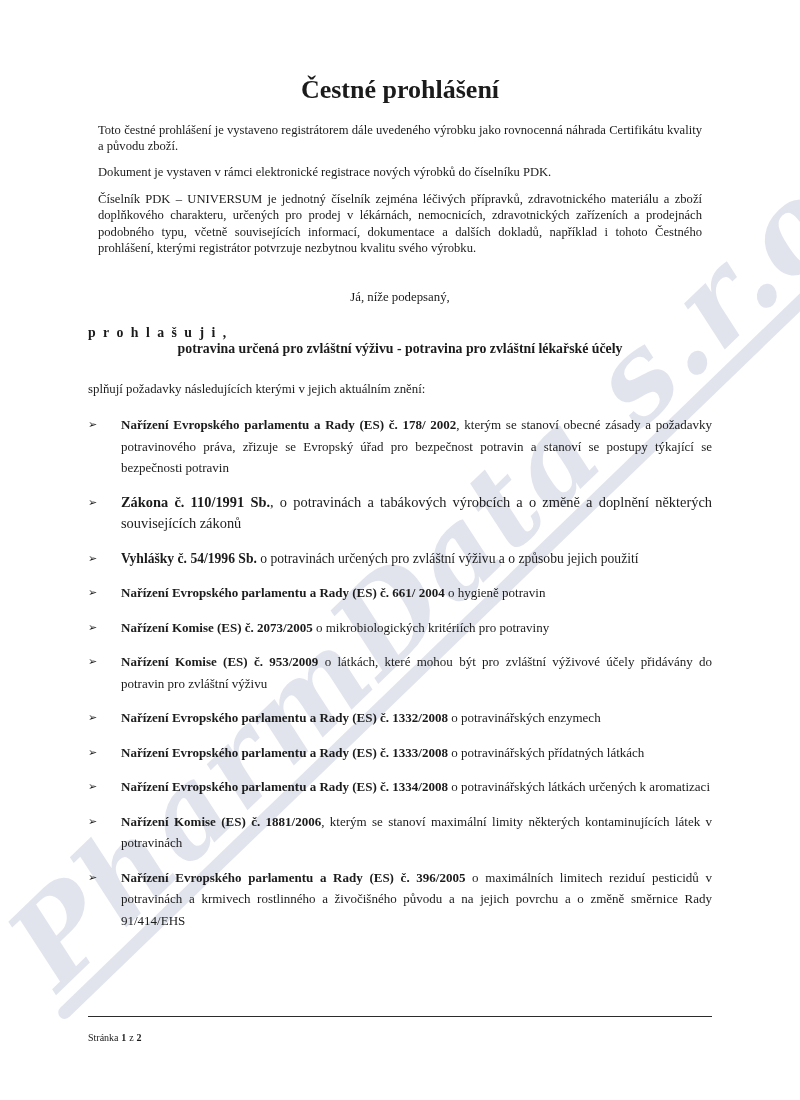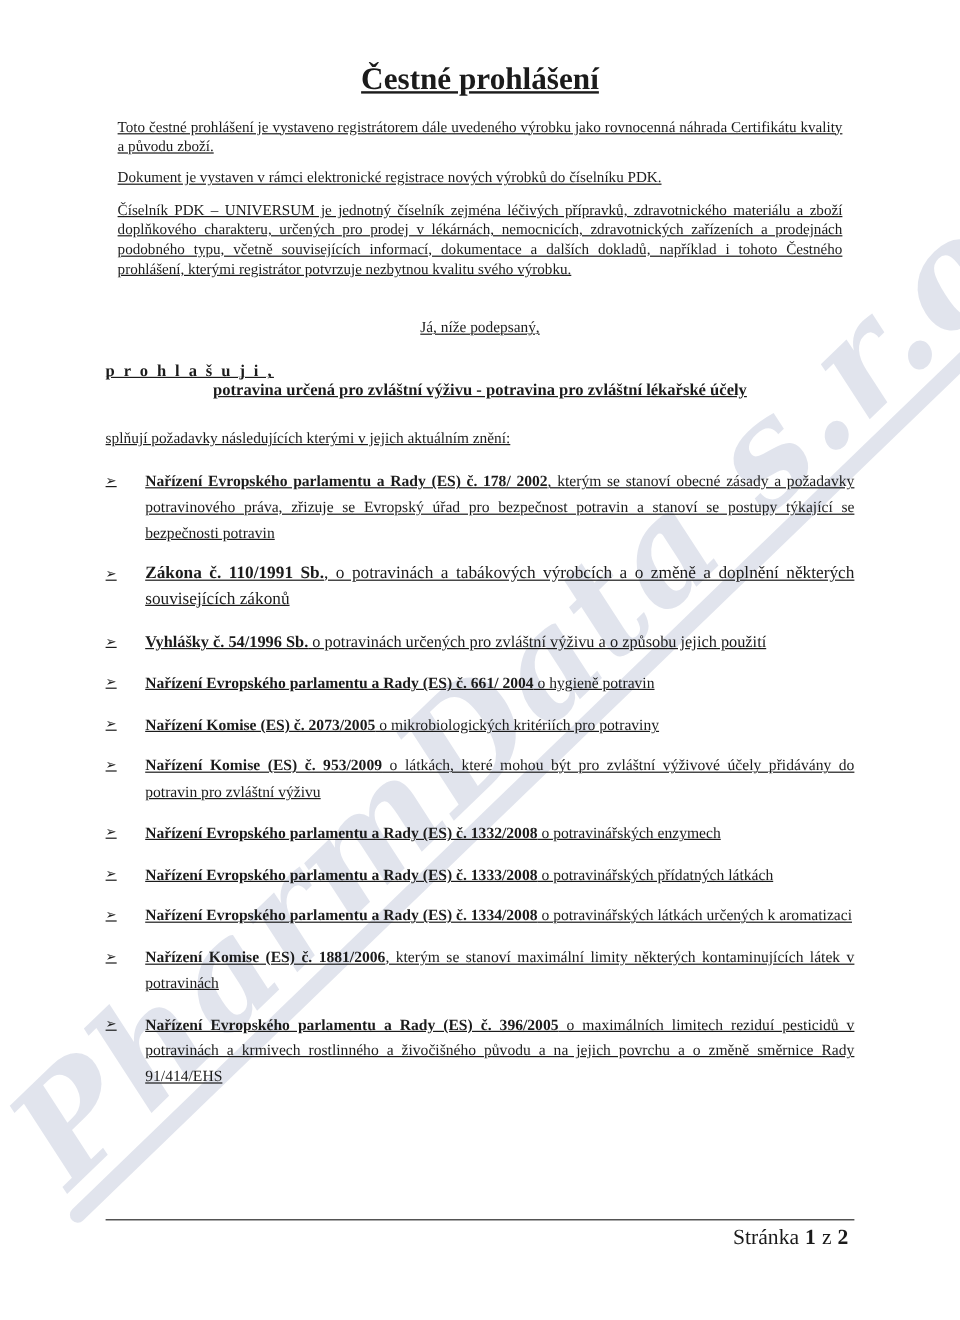--- a/index.html
+++ b/index.html
@@ -7,23 +7,22 @@
     width:800px;height:1100px;
     background:#ffffff;
     font-family:"Liberation Serif", serif;
     color:#1b1b1b;
     position:relative;
     overflow:hidden;
   }
   .page{
     position:relative;
     z-index:1;
-    padding:52px 88px 0 88px;
+    padding:76px 88px 0 88px;
     width:624px;
-    text-decoration:underline;
   }
   
   .watermark{
     position:absolute;
     left:-115px; top:540px;
     width:1020px;
     text-align:center;
     transform:rotate(-44deg);
     font-family:"DejaVu Serif", serif;
     font-style:italic;
@@ -123,23 +122,23 @@
     left:88px;
     top:1016px;
     width:624px;
     z-index:1;
   }
   .footer-rule{
     border-top:1.5px solid #2b2b2b;
     height:0;
   }
   .footer-text{
-    text-align:right;
-    font-size:18px;
-    margin-top:4px;
+    text-align:left;
+    font-size:10px;
+    margin-top:15px;
   }
   .footer-text .sp{margin:0 0.28em;}
   .footer-text .num{font-weight:bold;}
 </style>
 </head>
 <body>
 
 <div class="watermark">
   <div>PharmData s.r.o.</div>
   <div class="wm-underline"></div>

